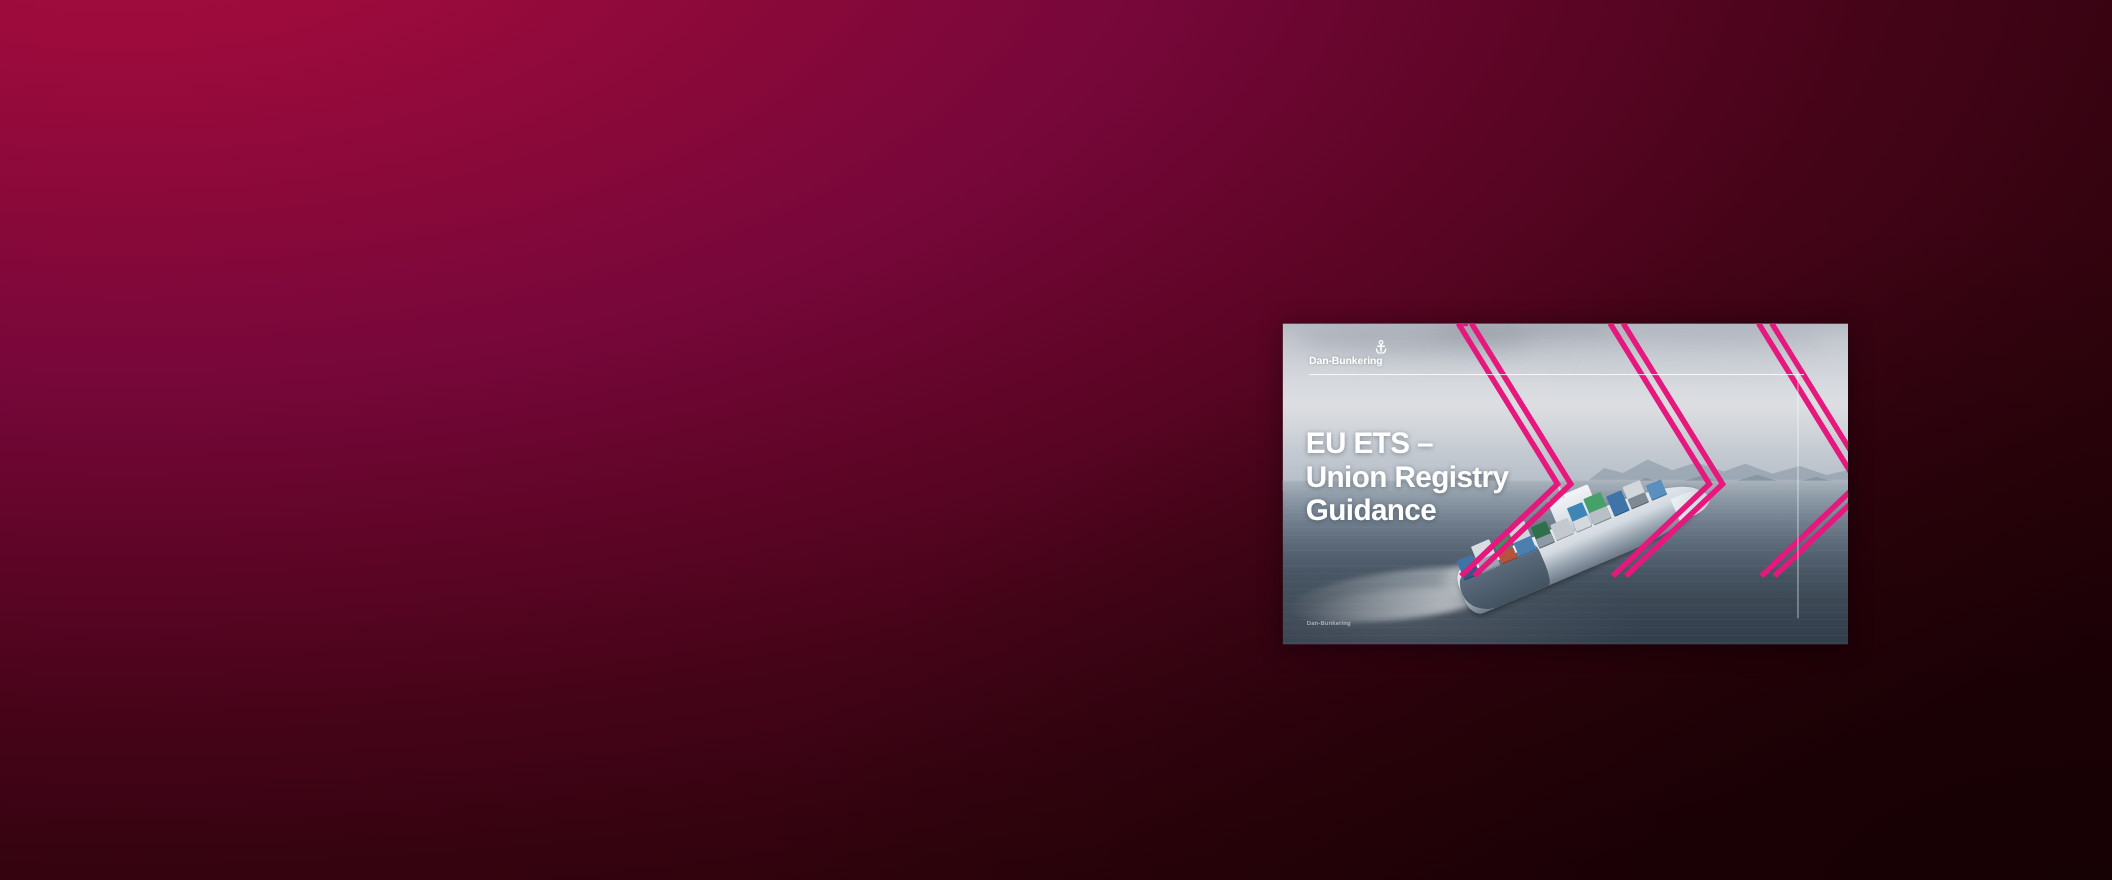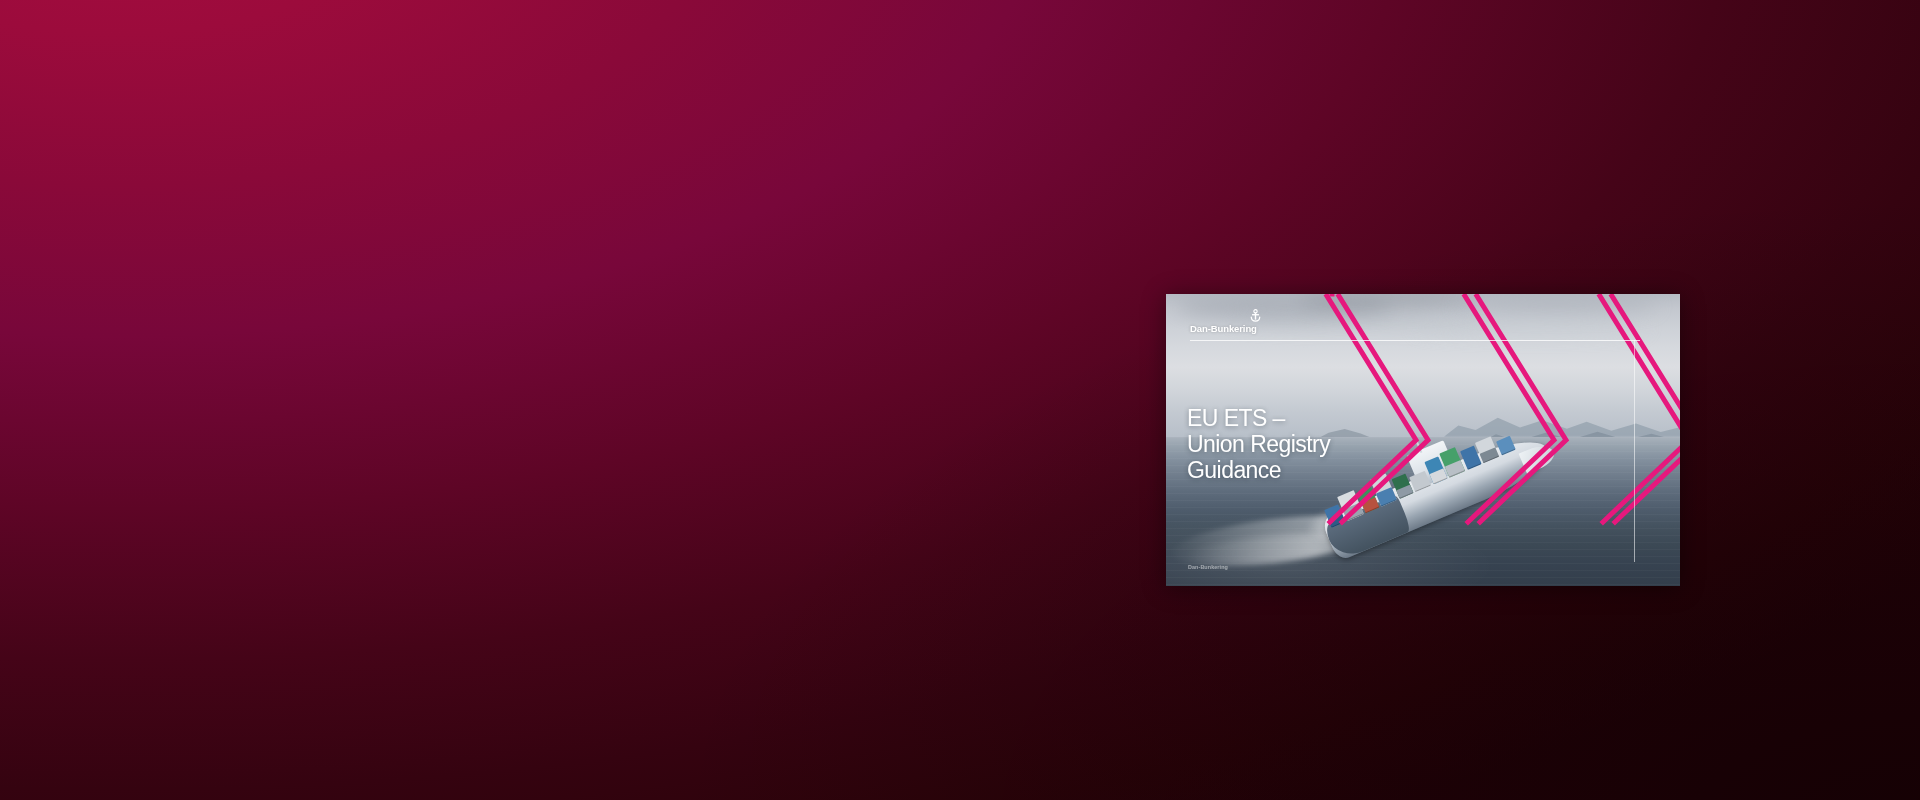--- a/index.html
+++ b/index.html
@@ -289,25 +289,25 @@
     top: 46px;
     width: 1px;
     height: 222px;
     background: rgba(255,255,255,0.55);
   }
 
   
   .title {
     position: absolute;
     left: 21px;
-    top: 111px;
+    top: 94px;
     margin: 0;
     color: #ffffff;
-    font-size: 23px;
-    font-weight: 400;
+    font-size: 27px;
+    font-weight: 700;
     line-height: 1.13;
     letter-spacing: -0.55px;
     text-shadow: 0 1px 5px rgba(20,30,40,0.42);
     white-space: pre-line;
   }
 
   
   .footer-caption {
     position: absolute;
     left: 22px;

